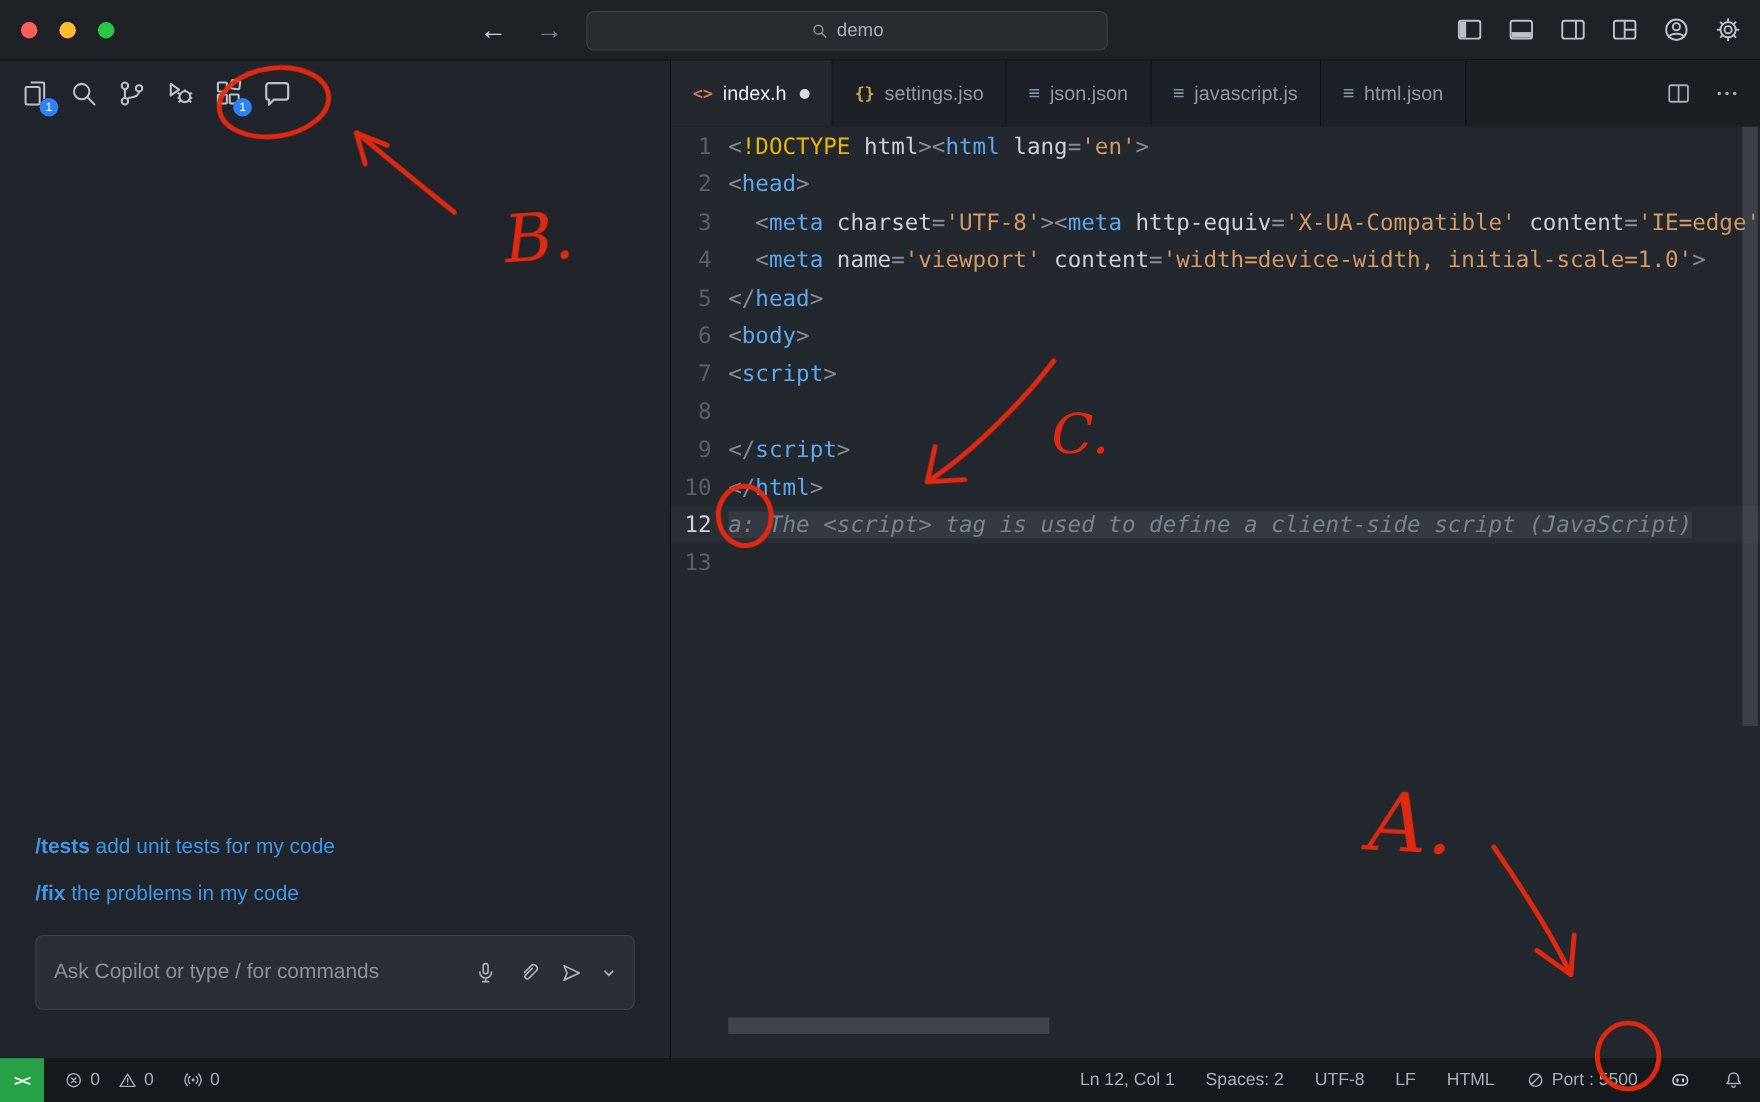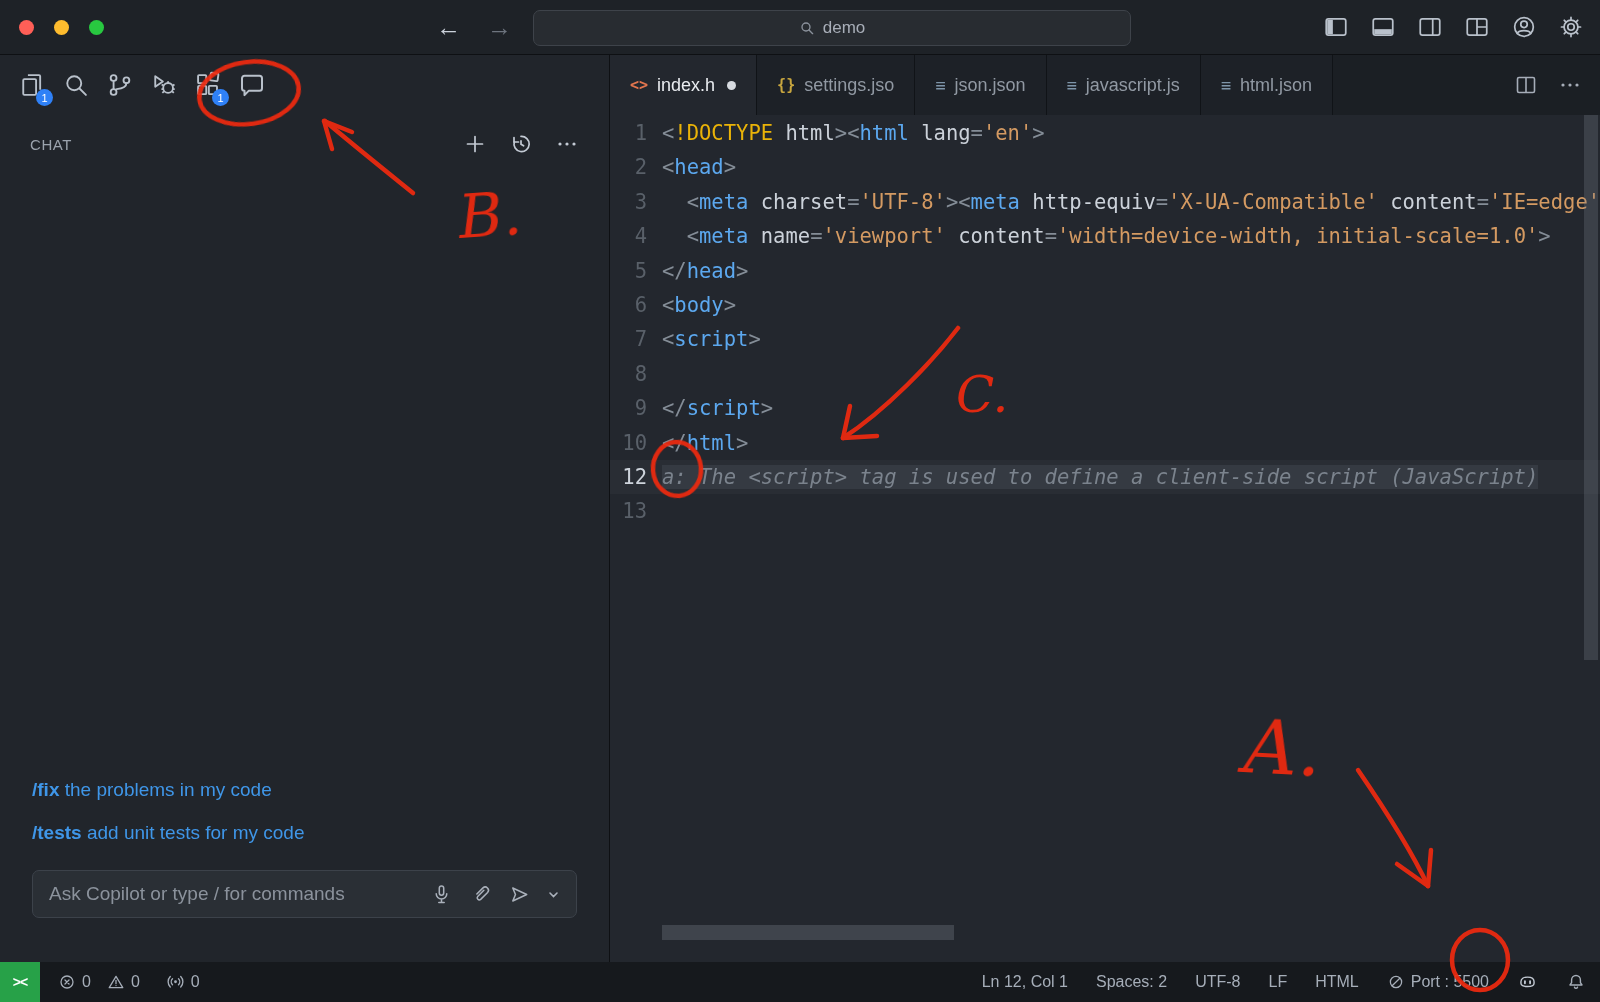--- a/index.html
+++ b/index.html
@@ -7,21 +7,21 @@
   body { font-family:"Liberation Sans", sans-serif; position:relative; color:#cdd3dc; }
   .app { position:absolute; inset:0; display:flex; flex-direction:column; }
 
   
   .titlebar { height:55px; background:#1e2227; border-bottom:1px solid #0e1013; position:relative; flex:none; }
   .traffic { position:absolute; left:19px; top:20px; display:flex; gap:20px; }
   .light { width:15px; height:15px; border-radius:50%; }
   .l-red{background:#ff5f57}.l-yellow{background:#febc2e}.l-green{background:#28c840}
   .nav-arrows { position:absolute; left:436px; top:11px; display:flex; gap:26px; font-size:25px; line-height:32px; }
   .arrow-back{color:#ccd2db}.arrow-fwd{color:#6d747e}
-  .searchbox { position:absolute; left:533px; top:10px; width:598px; height:36px; background:#282c31;
+  .searchbox { position:absolute; left:533px; top:10px; width:474px; height:36px; background:#282c31;
     border:1px solid #3e434a; border-radius:7px; display:flex; align-items:center; justify-content:center;
     gap:8px; color:#a8aeb8; font-size:17px; }
   .tb-icons { position:absolute; right:16px; top:14px; display:flex; gap:21px; align-items:center; }
 
   
   .main { flex:1; display:flex; min-height:0; }
 
   
   .sidebar { width:610px; background:#21252b; border-right:1px solid #0e1013; display:flex; flex-direction:column; flex:none; }
   .activity-row { height:60px; display:flex; align-items:center; gap:8px; padding:0 14px; flex:none; }
@@ -35,21 +35,21 @@
   .copilot-row { display:flex; align-items:center; gap:16px; margin-top:36px; }
   .copilot-avatar { width:42px; height:42px; border-radius:50%; border:1px solid #474d56; background:#272c32;
     display:flex; align-items:center; justify-content:center; flex:none; }
   .provider-name { color:#e8ebef; font-size:20px; font-weight:bold; }
   .greeting { color:#d4d9e0; font-size:19px; margin-top:25px; }
   .greeting b { font-weight:bold; }
   .spacer { flex:1; }
   .commands { display:flex; flex-direction:column; gap:21px; margin-bottom:26px; }
   .cmd-link { color:#3f96e8; font-size:19px; text-decoration:none; cursor:pointer; }
   .cmd-link b { font-weight:bold; }
-  .chat-input { height:48px; background:#2a2f35; border:1px solid #3c424a; border-radius:7px;
+  .chat-input { height:68px; background:#2a2f35; border:1px solid #3c424a; border-radius:7px;
     display:flex; align-items:center; padding:0 16px; flex:none; }
   .chat-input .ph { color:#8b929c; font-size:19px; }
   .input-icons { margin-left:auto; display:flex; gap:16px; align-items:center; }
 
   
   .editor { flex:1; background:#23272e; display:flex; flex-direction:column; position:relative; min-width:0; }
   .tabbar { height:60px; background:#1b1f24; display:flex; align-items:stretch; flex:none; }
   .tab-strip { display:flex; flex:1; min-width:0; overflow:hidden; }
   .tab { display:flex; align-items:center; gap:9px; padding:0 20px; font-size:18px; color:#9199a3;
     background:#1d2127; border-right:1px solid #101317; white-space:nowrap; cursor:pointer; }
@@ -193,52 +193,28 @@
             </svg>
           <span class="badge">1</span>
         </span>
         <span class="act-icon">
           <svg width="30" height="30" viewBox="0 0 24 24" fill="none" stroke="#b9c1cb" stroke-width="1.6" stroke-linejoin="round">
               <path d="M4,6.5 a2,2 0 0 1 2,-2 h12 a2,2 0 0 1 2,2 v8 a2,2 0 0 1 -2,2 h-8.5 l-3.5,3.6 v-3.6 a2,2 0 0 1 -2,-2 z"></path>
             </svg>
         </span>
       </div>
 
-      <div class="chat-header">
-        <span class="chat-title">CHAT</span>
-        <span class="chat-header-actions">
-          <span class="icon">
-            <svg width="24" height="24" viewBox="0 0 24 24" fill="none" stroke="#c3cad4" stroke-width="1.7" stroke-linecap="round">
-                <path d="M12,4.5 V19.5 M4.5,12 H19.5"></path>
-              </svg>
-          </span>
-          <span class="icon">
-            <svg width="24" height="24" viewBox="0 0 24 24" fill="none" stroke="#c3cad4" stroke-width="1.7" stroke-linecap="round">
-                <path d="M5,5.5 V10 H9.5"></path>
-                <path d="M5.3,9.8 A7.6,7.6 0 1 0 12,4.4"></path>
-                <path d="M12,8.8 V12.2 L14.6,13.8"></path>
-              </svg>
-          </span>
-          <span class="icon">
-            <svg width="24" height="24" viewBox="0 0 24 24" fill="#c3cad4">
-                <circle cx="5" cy="12" r="1.6"></circle>
-                <circle cx="12" cy="12" r="1.6"></circle>
-                <circle cx="19" cy="12" r="1.6"></circle>
-              </svg>
-          </span>
-        </span>
-      </div>
 
       <div class="chat-body">
 
         <div class="spacer"></div>
 
         <div class="commands">
+          <a class="cmd-link"><b>/tests</b><span> add unit tests for my code</span></a>
           <a class="cmd-link"><b>/fix</b><span> the problems in my code</span></a>
-          <a class="cmd-link"><b>/tests</b><span> add unit tests for my code</span></a>
         </div>
 
         <div class="chat-input">
           <span class="ph">Ask Copilot or type / for commands</span>
           <span class="input-icons">
             <span class="icon">
               <svg width="23" height="23" viewBox="0 0 24 24" fill="none" stroke="#aab1bb" stroke-width="1.6" stroke-linecap="round">
                   <rect x="9.7" y="3.2" width="4.6" height="9.6" rx="2.3"></rect>
                   <path d="M6.5,11.3 a5.5,5.5 0 0 0 11,0 M12,16.8 v3 M9.2,20.3 h5.6"></path>
                 </svg>

